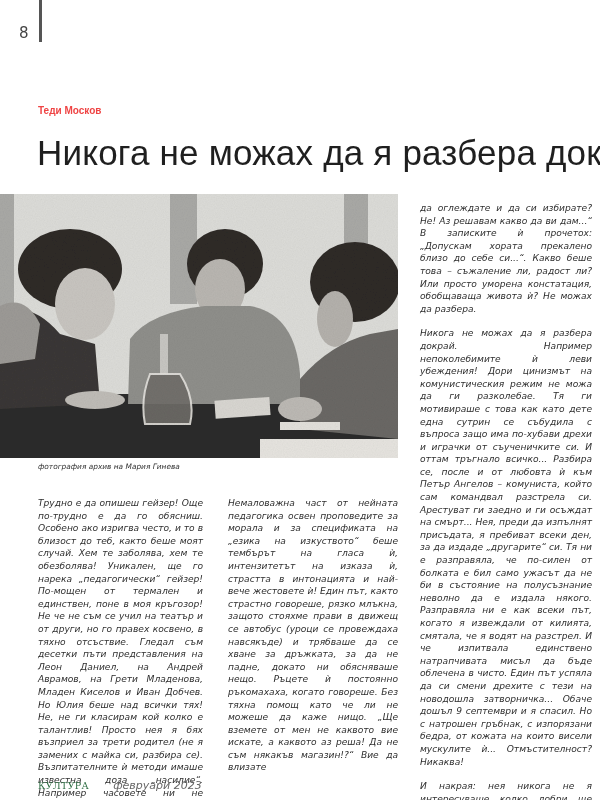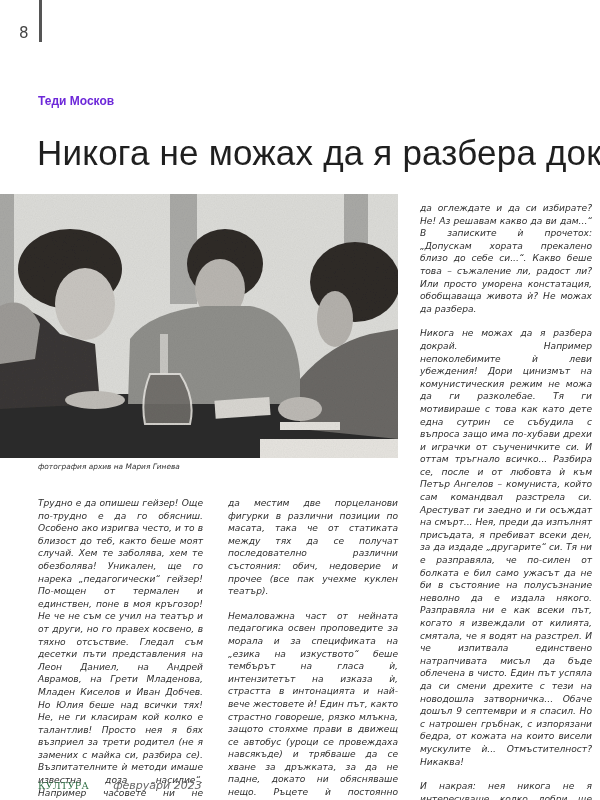--- a/index.html
+++ b/index.html
@@ -1,21 +1,21 @@
 <!DOCTYPE html>
 <html><head>
 <meta charset="utf-8">
 <style>
   html, body { margin: 0; padding: 0; background: #ffffff; }
   body { width: 600px; height: 800px; position: relative; overflow: hidden;
          font-family: "DejaVu Sans", sans-serif; color: #2a2a2a; }
   .page-rule { position: absolute; left: 39px; top: 0; width: 3px; height: 42px; background: #555; }
   .page-number { position: absolute; left: 19px; top: 26px; font-size: 15px; color: #444; line-height: 1; }
-  .author { position: absolute; left: 38px; top: 94px; font-family: "Liberation Sans", sans-serif;
-            font-weight: bold; font-size: 12px; color: #6d28d9; }
+  .author { position: absolute; left: 38px; top: 105px; font-family: "Liberation Sans", sans-serif;
+            font-weight: bold; font-size: 10px; color: #ef4444; }
   .title { position: absolute; left: 37px; top: 133px; font-family: "Liberation Sans", sans-serif;
            font-size: 35px; color: #1f1f1f; white-space: nowrap; letter-spacing: 0.2px; }
   .photo { position: absolute; left: 0; top: 194px; width: 398px; height: 264px; overflow: hidden;
            background: #d9d9d6; }
   .caption { position: absolute; left: 38px; top: 462px; font-size: 7.4px; font-style: italic; color: #333; text-align: right; }
   .col { position: absolute; font-size: 9.1px; line-height: 12.6px; text-align: justify; color: #2e2e2e;
          hyphens: manual; font-style: italic; }
   .col p { margin: 12px 0 10px 0; }
   .col1 { left: 38px; top: 485px; width: 165px; }
   .col2 { left: 228px; top: 485px; width: 170px; }
@@ -79,21 +79,20 @@
     </g>
   </svg>
 </div>
 <div class="caption">фотография архив на Мария Гинева</div>
 
 <div class="col col1">
   <p>Трудно е да опишеш гейзер! Още по-трудно е да го обясниш. Особено ако изригва често, и то в близост до теб, както беше моят случай. Хем те заболява, хем те обезболява! Уникален, ще го нарека „педагогически“ гейзер! По-мощен от термален и единствен, поне в моя кръгозор! Не че не съм се учил на театър и от други, но го правех косвено, в тяхно отсъствие. Гледал съм десетки пъти представления на Леон Даниел, на Андрей Аврамов, на Грети Младенова, Младен Киселов и Иван Добчев. Но Юлия беше над всички тях! Не, не ги класирам кой колко е талантлив! Просто нея я бях възприел за трети родител (не я замених с майка си, разбира се). Възпитателните ѝ методи имаше известна доза „насилие“. Например часовете ни не свършваха, преди тя да го сметне за необходимо! Можехме да прекараме (и сме прекарвали) по 12 часа на ден у тях в разговори и в необичайни упражнения – например</p>
 </div>
 
 <div class="col col2">
-  <p>да местим две порцеланови фигурки в различни позиции по масата, така че от статиката между тях да се получат последователно различни състояния: обич, недоверие и прочее (все пак учехме куклен театър).</p>
   <p>Немаловажна част от нейната педагогика освен проповедите за морала и за спецификата на „езика на изкуството“ беше тембърът на гласа ѝ, интензитетът на изказа ѝ, страстта в интонацията и най-вече жестовете ѝ! Един път, както страстно говореше, рязко млъкна, защото стояхме прави в движещ се автобус (уроци се провеждаха навсякъде) и трябваше да се хване за дръжката, за да не падне, докато ни обясняваше нещо. Ръцете ѝ постоянно ръкомахаха, когато говореше. Без тяхна помощ като че ли не можеше да каже нищо. „Ще вземете от мен не каквото вие искате, а каквото аз реша! Да не съм някакъв магазин!?“ Вие да влизате</p>
 </div>
 
 <div class="col col3">
   <p>да оглеждате и да си избирате? Не! Аз решавам какво да ви дам...“ В записките ѝ прочетох: „Допускам хората прекалено близо до себе си...“. Какво беше това – съжаление ли, радост ли? Или просто уморена констатация, обобщаваща живота ѝ? Не можах да разбера.</p>
   <p>Никога не можах да я разбера докрай. Например непоколебимите ѝ леви убеждения! Дори цинизмът на комунистическия режим не можа да ги разколебае. Тя ги мотивираше с това как като дете една сутрин се събудила с въпроса защо има по-хубави дрехи и играчки от съученичките си. И оттам тръгнало всичко... Разбира се, после и от любовта ѝ към Петър Ангелов – комуниста, който сам командвал разстрела си. Арестуват ги заедно и ги осъждат на смърт... Нея, преди да изпълнят присъдата, я пребиват всеки ден, за да издаде „другарите“ си. Тя ни е разправяла, че по-силен от болката е бил само ужасът да не би в състояние на полусъзнание неволно да е издала някого. Разправяла ни е как всеки път, когато я извеждали от килията, смятала, че я водят на разстрел. И че изпитвала единствено натрапчивата мисъл да бъде облечена в чисто. Един път успяла да си смени дрехите с тези на новодошла затворничка... Обаче дошъл 9 септември и я спасил. Но с натрошен гръбнак, с изпорязани бедра, от кожата на които висели мускулите ѝ... Отмъстителност? Никаква!</p>
   <p>И накрая: нея никога не я интересуваше колко добри ще станат представленията ѝ. Интересуваше я какво „ще издърпа“ от душата на този, с когото репетира. Независимо дали е актьор, шивач, тапицер или сценичен работник. Тя включваше всички в спектаклите си и те заприличваха на оживен мравуняк. Особено тези в Смолян, където беше едно от последните ѝ убежища. „Бъркам дълбоко в човек и вадя от него неща, за които самият той не е подозирал, че притежава...“ Дори и с мен успя да го постигне.</p>
 </div>
 
 <div class="footer">

